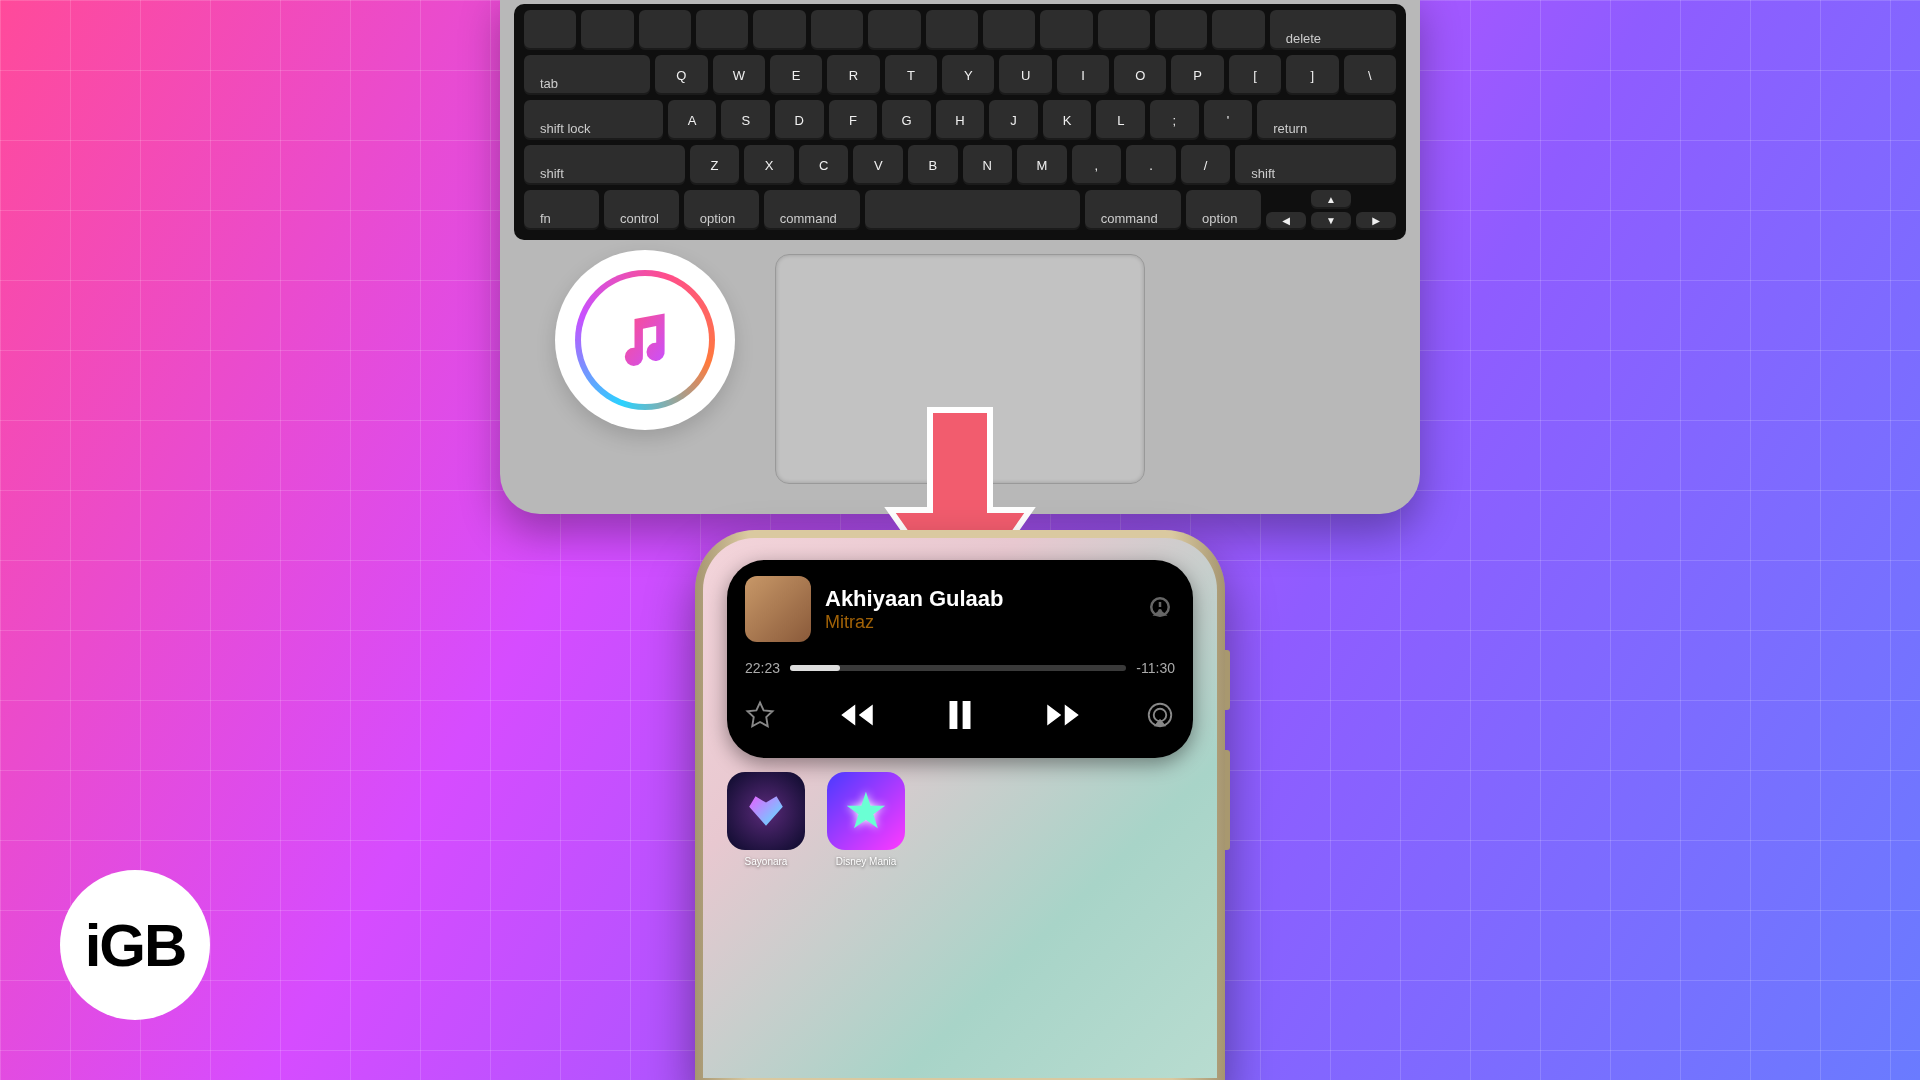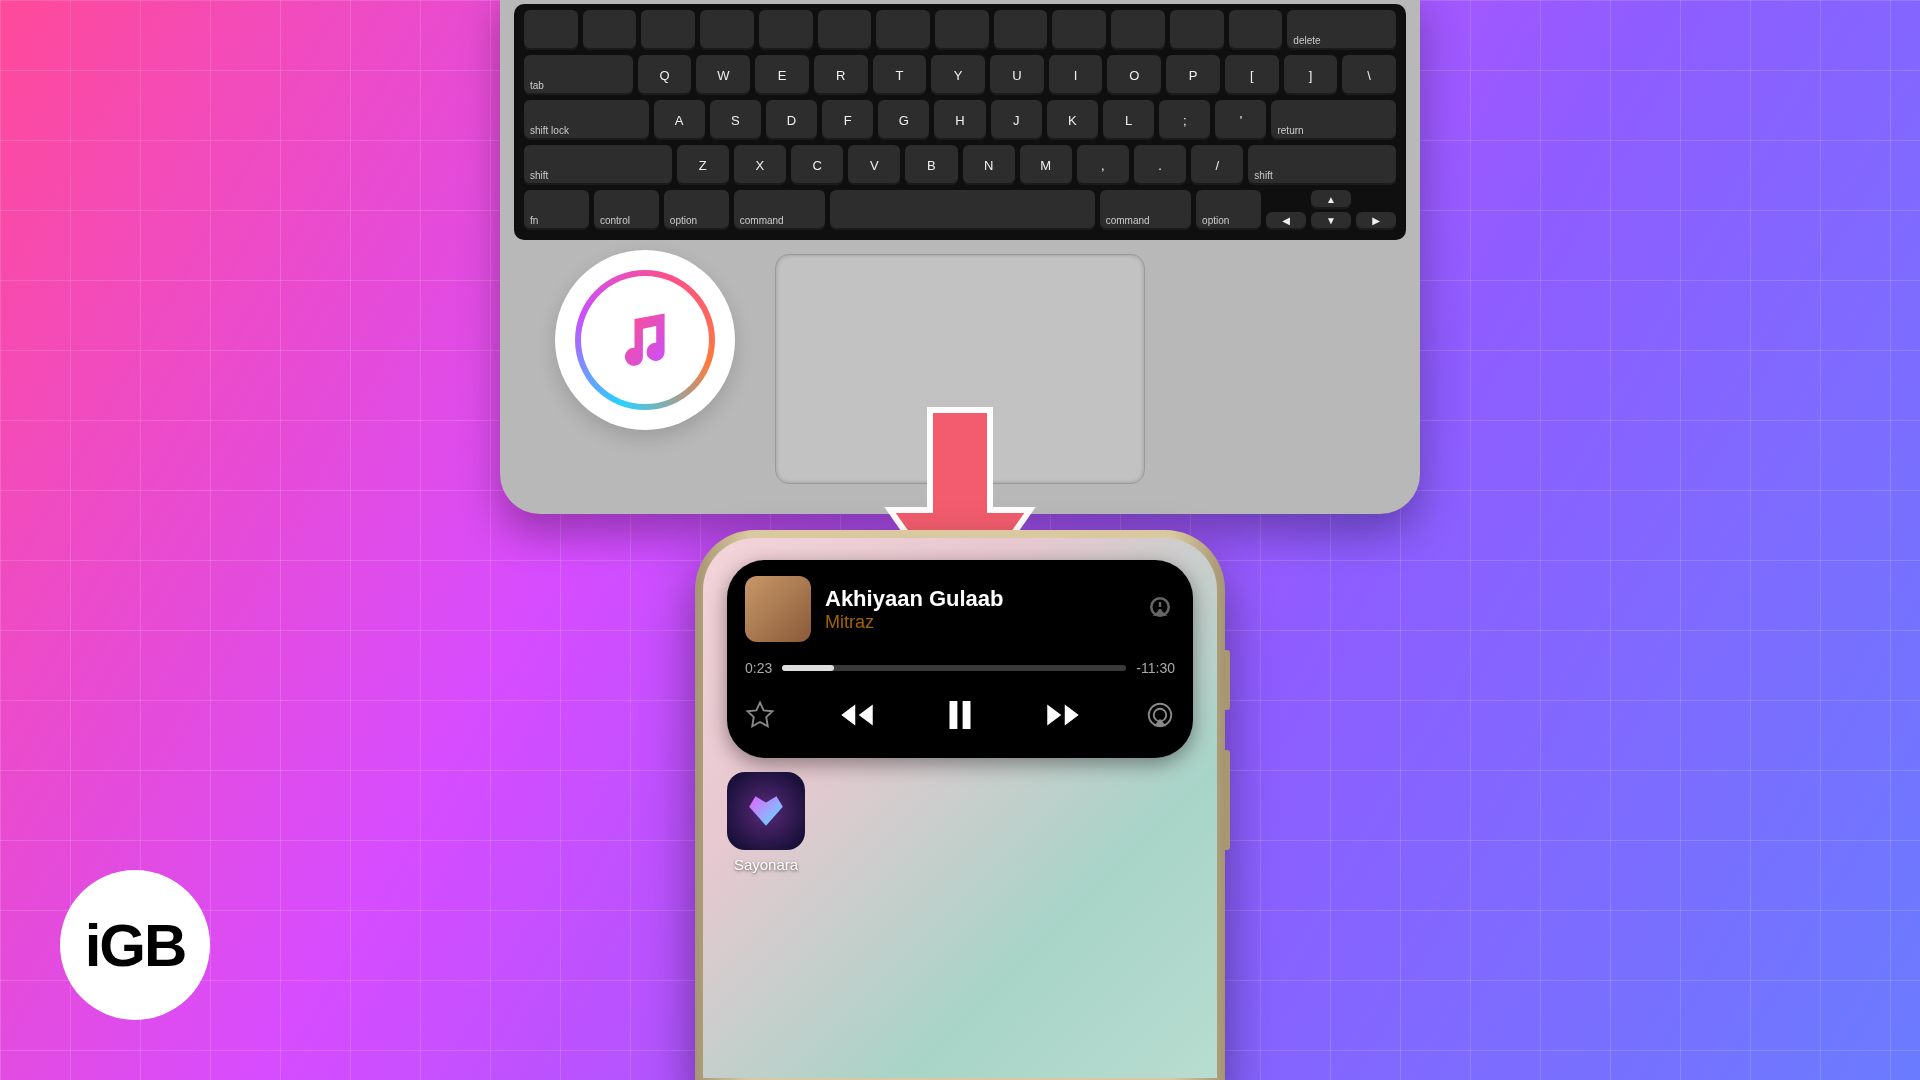--- a/index.html
+++ b/index.html
@@ -58,21 +58,21 @@
   border-radius: 6px;
   height: 40px;
   display: flex;
   align-items: center;
   justify-content: center;
   font-size: 13px;
   flex: 1;
   min-width: 40px;
   box-shadow: inset 0 -2px 0 rgba(0,0,0,0.4);
 }
-.key.sub { font-size: 10px; color: #ccc; align-items: flex-end; justify-content: flex-start; padding: 4px 6px; }
+.key.sub { font-size: 13px; color: #ccc; align-items: flex-end; justify-content: flex-start; padding: 4px 16px; }
 .key.wide { flex: 1.5; }
 .key.wider { flex: 1.8; }
 .key.widest { flex: 2.2; }
 .key.superwide { flex: 5; }
 .arrow-cluster { display: flex; flex: 1.2; gap: 5px; }
 .arrow-col { display:flex; flex-direction:column; gap:3px; flex:1; }
 .arrow-col .key { height: 18px; font-size:10px; }
 .trackpad {
   width: 370px;
   height: 230px;
@@ -234,21 +234,21 @@
 .app-icon.sayonara::after {
   content:""; position:absolute; inset:18px;
   background: linear-gradient(135deg,#ff4aff,#3affff);
   clip-path: polygon(50% 85%, 10% 40%, 25% 15%, 50% 30%, 75% 15%, 90% 40%);
 }
 .app-icon.disney { background: linear-gradient(135deg,#4a3aff,#ff3aff); position:relative; }
 .app-icon.disney::after {
   content:"★"; position:absolute; inset:0; display:flex; align-items:center; justify-content:center;
   font-size:50px; color:#6affd4; text-shadow:0 0 8px #fff;
 }
-.app-label { font-size: 15px; color:#fff; text-shadow: 0 1px 3px rgba(0,0,0,0.6); }
+.app-label { font-size: 10px; color:#fff; text-shadow: 0 1px 3px rgba(0,0,0,0.6); }
 
 
 .igb-logo {
   position:absolute;
   left: 60px;
   bottom: 60px;
   width: 150px;
   height: 150px;
   border-radius: 50%;
   background:#fff;
@@ -394,21 +394,21 @@
           <div class="warn-icon">
             <svg viewBox="0 0 24 24" fill="none" stroke="currentColor" stroke-width="2">
                 <circle cx="12" cy="12" r="7"></circle>
                 <path d="M12 8v4"></path>
                 <circle cx="12" cy="15" r="0.5" fill="currentColor"></circle>
                 <path d="M6 19 L12 14 L18 19" fill="currentColor" stroke="none"></path>
               </svg>
           </div>
         </div>
         <div class="progress-row">
-          <span>0:23</span>
+          <span>22:23</span>
           <div class="progress-bar">
               <div class="progress-fill"></div>
             </div>
           <span>-11:30</span>
         </div>
         <div class="controls-row">
           <span class="ctrl-icon dim">
             <svg width="30" height="30" viewBox="0 0 24 24" fill="none" stroke="currentColor" stroke-width="1.5">
                 <path d="M12 2l2.9 6.3L22 9l-5 4.6L18.2 21 12 17.6 5.8 21 7 13.6 2 9l7.1-0.7z"></path>
               </svg>
@@ -437,20 +437,24 @@
               </svg>
           </span>
         </div>
       </div>
 
       <div class="apps-row">
         <div class="app-item">
           <div class="app-icon sayonara"></div>
           <div class="app-label">Sayonara</div>
         </div>
+        <div class="app-item">
+          <div class="app-icon disney"></div>
+          <div class="app-label">Disney Mania</div>
+        </div>
       </div>
     </div>
   </div>
 
   <div class="igb-logo">
     <span>iGB</span>
   </div>
 
 </div>
 

